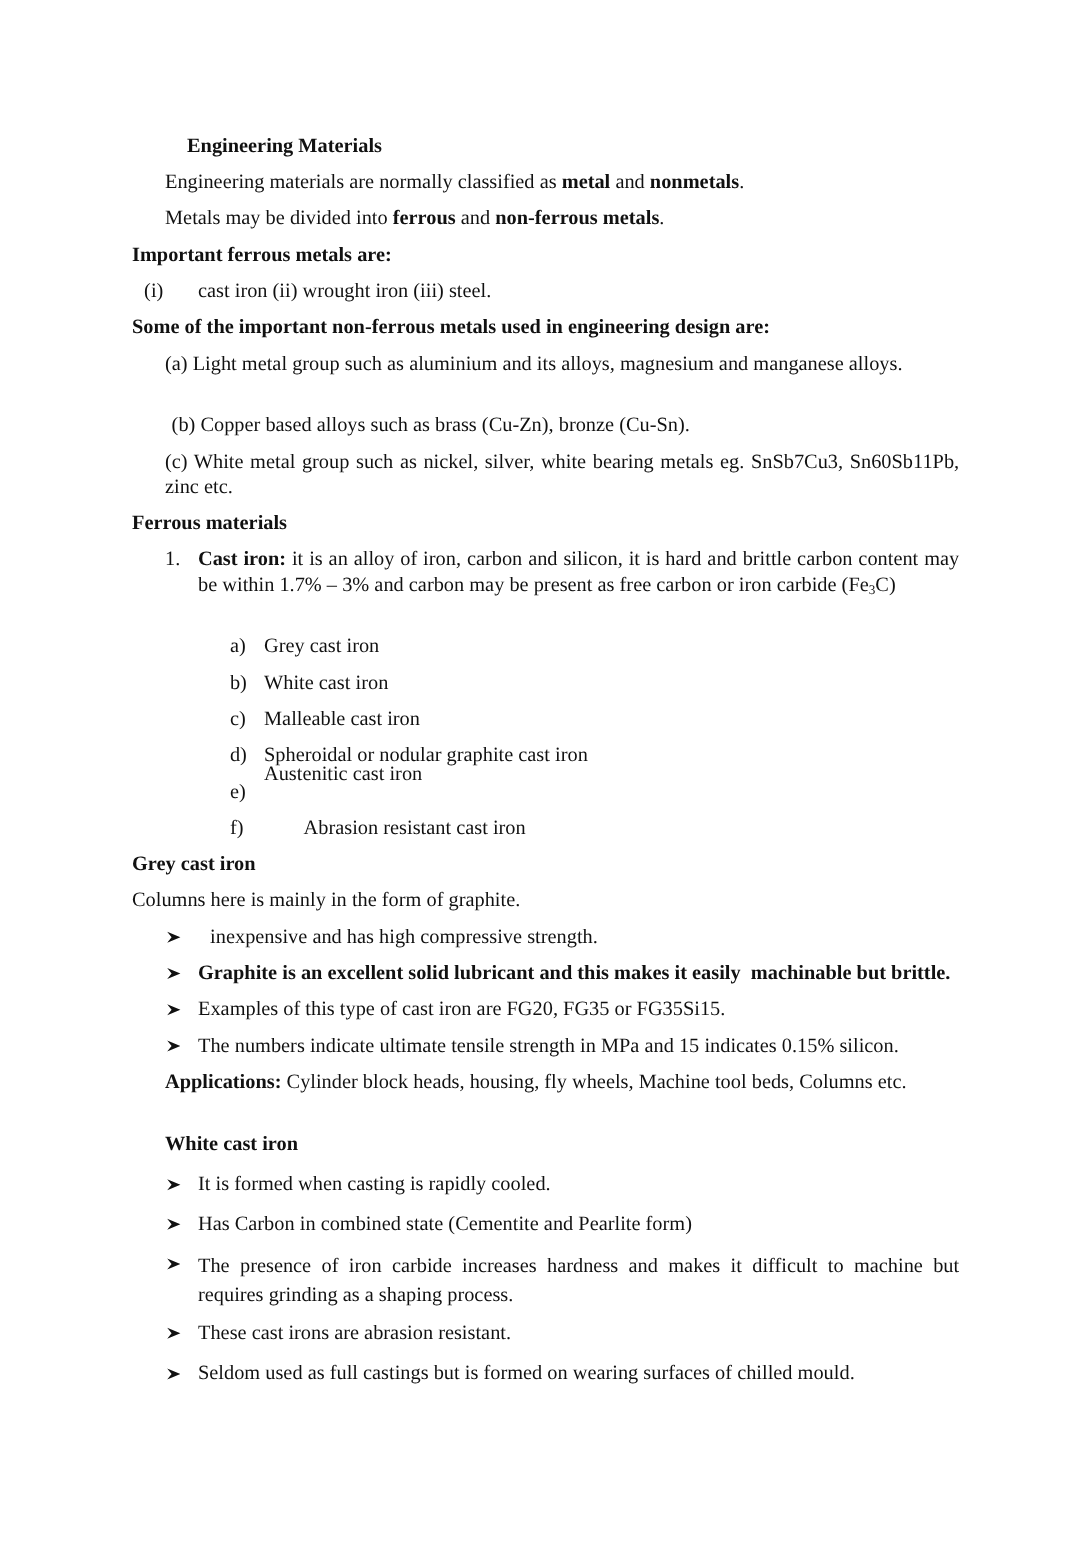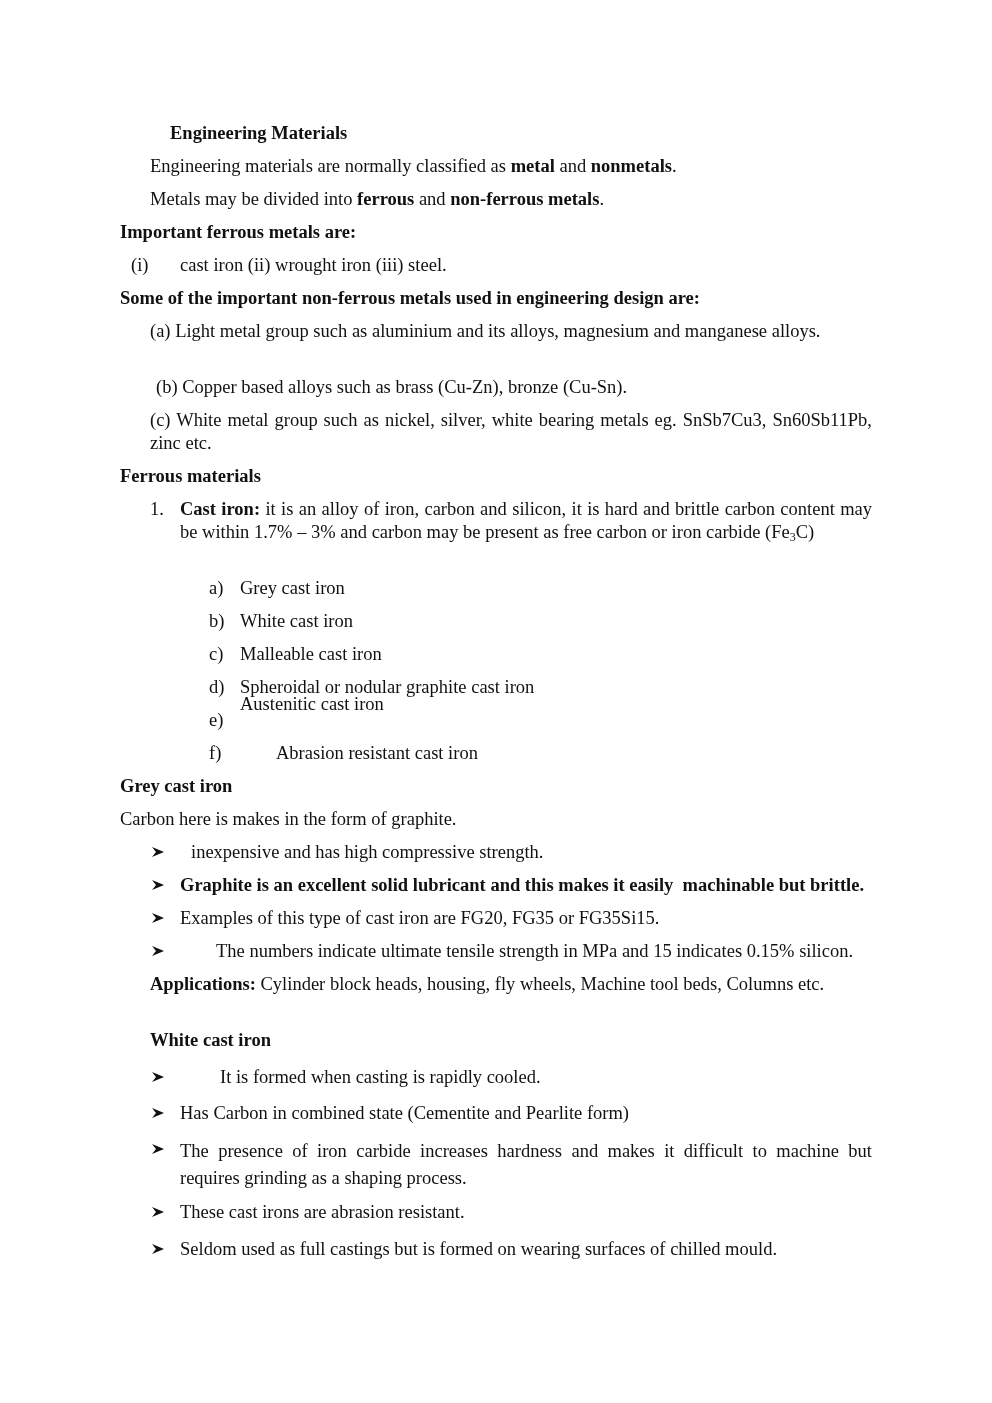--- a/index.html
+++ b/index.html
@@ -44,47 +44,47 @@
 <div class="line" style="left:209px; top:643px;">c)</div>
 <div class="line" style="left:240px; top:643px;">Malleable cast iron</div>
 <div class="line" style="left:209px; top:676px;">d)</div>
 <div class="line" style="left:240px; top:676px;">Spheroidal or nodular graphite cast iron</div>
 <div class="line" style="left:209px; top:709px;">e)</div>
 <div class="line" style="left:240px; top:693px;">Austenitic cast iron</div>
 <div class="line" style="left:209px; top:742px;">f)</div>
 <div class="line" style="left:228px; top:742px;margin-left:48px;">Abrasion resistant cast iron</div>
 
 <div class="line b" style="left:120px; top:775px;">Grey cast iron</div>
-<div class="line" style="left:120px; top:808px;">Carbon here is makes in the form of graphite.</div>
+<div class="line" style="left:120px; top:808px;">Columns here is mainly in the form of graphite.</div>
 
 <svg class="arrow" style="left:151px; top:846px;" viewBox="0 0 14 12">
     <path d="M1 1 L13 6 L1 11 L5 6 Z" fill="#111"></path>
   </svg>
 <div class="line" style="left:180px; top:841px;margin-left:11px;">inexpensive and has high compressive strength.</div>
 <svg class="arrow" style="left:151px; top:879px;" viewBox="0 0 14 12">
     <path d="M1 1 L13 6 L1 11 L5 6 Z" fill="#111"></path>
   </svg>
 <div class="line" style="left:180px; top:874px; white-space:pre;font-weight:bold;">Graphite is an excellent solid lubricant and this makes it easily  machinable but brittle.</div>
 <svg class="arrow" style="left:151px; top:912px;" viewBox="0 0 14 12">
     <path d="M1 1 L13 6 L1 11 L5 6 Z" fill="#111"></path>
   </svg>
 <div class="line" style="left:180px; top:907px;">Examples of this type of cast iron are FG20, FG35 or FG35Si15.</div>
 <svg class="arrow" style="left:151px; top:945px;" viewBox="0 0 14 12">
     <path d="M1 1 L13 6 L1 11 L5 6 Z" fill="#111"></path>
   </svg>
-<div class="line" style="left:180px; top:940px;margin-left:36px;">The numbers indicate ultimate tensile strength in MPa and 15 indicates 0.15% silicon.</div>
+<div class="line" style="left:180px; top:940px;">The numbers indicate ultimate tensile strength in MPa and 15 indicates 0.15% silicon.</div>
 
 <div class="justify" style="left:150px; top:973px; width:722px;"><b>Applications:</b><span> Cylinder block heads, housing, fly wheels, Machine tool beds, Columns etc.</span></div>
 
 <div class="line b" style="left:150px; top:1029px;">White cast iron</div>
 
 <svg class="arrow" style="left:151px; top:1071px;" viewBox="0 0 14 12">
     <path d="M1 1 L13 6 L1 11 L5 6 Z" fill="#111"></path>
   </svg>
-<div class="line" style="left:180px; top:1066px;margin-left:40px;">It is formed when casting is rapidly cooled.</div>
+<div class="line" style="left:180px; top:1066px;">It is formed when casting is rapidly cooled.</div>
 <svg class="arrow" style="left:151px; top:1107px;" viewBox="0 0 14 12">
     <path d="M1 1 L13 6 L1 11 L5 6 Z" fill="#111"></path>
   </svg>
 <div class="line" style="left:180px; top:1102px;">Has Carbon in combined state (Cementite and Pearlite form)</div>
 <svg class="arrow" style="left:151px; top:1143px;" viewBox="0 0 14 12">
     <path d="M1 1 L13 6 L1 11 L5 6 Z" fill="#111"></path>
   </svg>
 <div class="justify" style="left:180px; top:1138px; width:692px; line-height:27px;">The presence of iron carbide increases hardness and makes it difficult to machine but requires grinding as a shaping process.</div>
 <svg class="arrow" style="left:151px; top:1206px;" viewBox="0 0 14 12">
     <path d="M1 1 L13 6 L1 11 L5 6 Z" fill="#111"></path>

